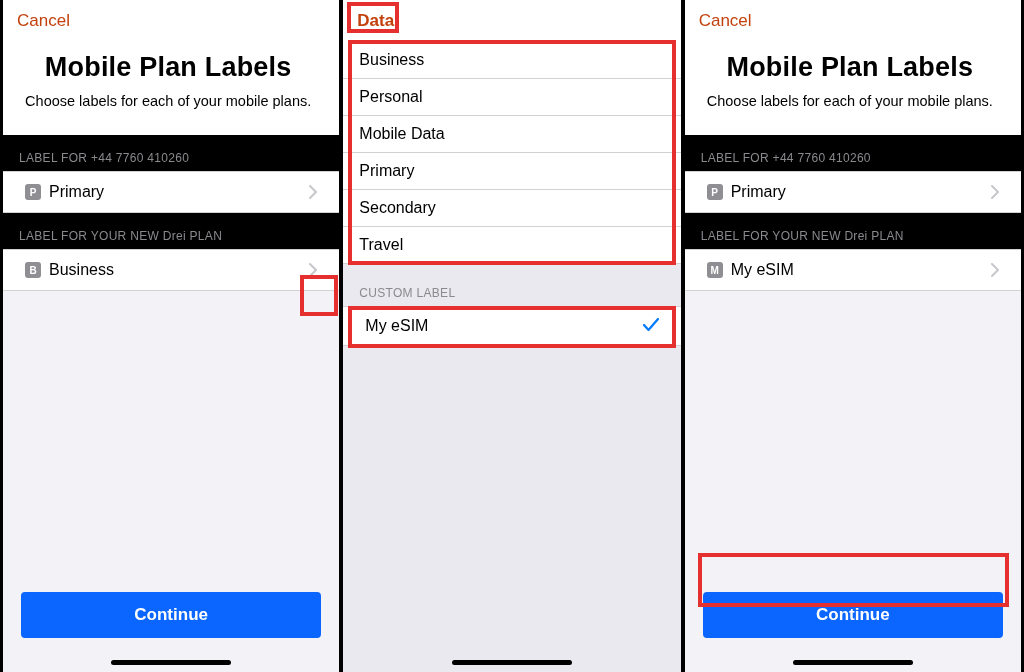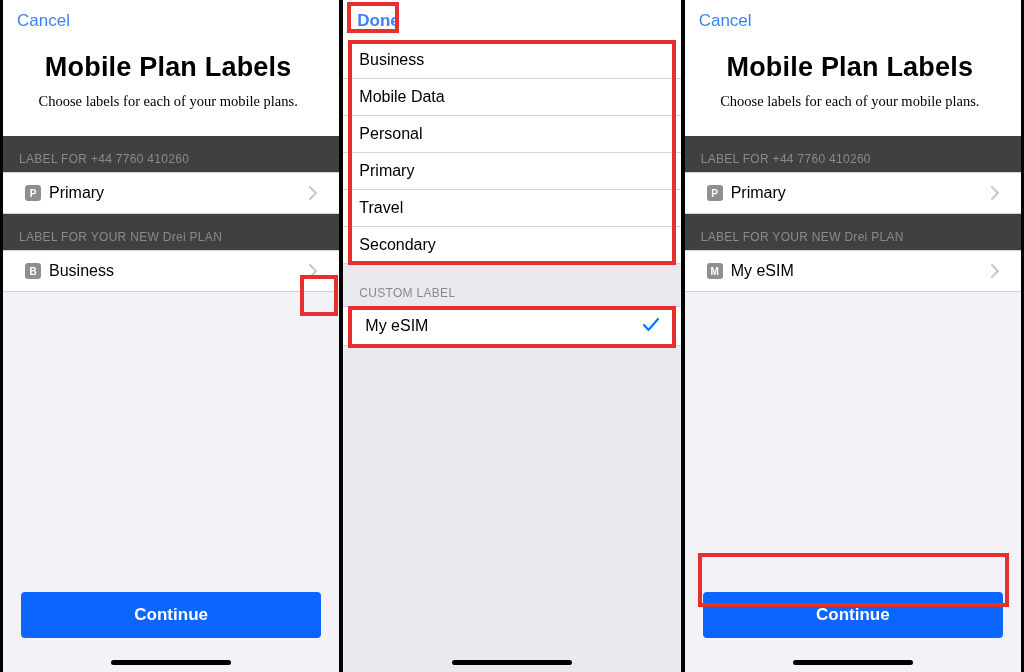--- a/index.html
+++ b/index.html
@@ -30,50 +30,49 @@
 
   
   .navbar {
     height: 42px;
     display: flex;
     align-items: center;
     padding: 0 14px;
     background: #fff;
   }
   .nav-btn {
-    color: #3b82f6;
+    color: #c2410c;
     font-size: 17px;
     cursor: pointer;
   }
 
   
   .hero {
     background: #fff;
     padding: 10px 24px 26px 18px;
     text-align: center;
   }
   .hero h1 {
     font-size: 27px;
     font-weight: 700;
     letter-spacing: .2px;
     margin-bottom: 10px;
   }
   .hero p {
     font-size: 14.5px;
     color: #000;
-    font-family: Liberation Serif, serif;
   }
 
   
   .section-cap {
     font-size: 12px;
     color: #8a8a8e;
     letter-spacing: .3px;
     padding: 16px 16px 6px 16px;
-    background: #404040;
+    background: #000000;
   }
 
   
   .row {
     background: #fff;
     border-top: 0.5px solid #d1d1d6;
     border-bottom: 0.5px solid #d1d1d6;
     height: 42px;
     display: flex;
     align-items: center;
@@ -193,41 +192,41 @@
       <button class="cta">Continue</button>
     </div>
 
     <div class="home-ind"></div>
 
     <div class="hl" style="left:297px; top:275px; width:38px; height:41px;"></div>
   </div>
 
   <div class="phone" style="background:#e9e9ef;">
     <div class="navbar" style="background:#fff">
-      <span class="nav-btn" style="font-weight:600">Done</span>
+      <span class="nav-btn" style="font-weight:600">Data</span>
     </div>
 
     <div class="optlist">
       <div class="row">
           <span class="label">Business</span>
         </div>
       <div class="row">
+          <span class="label">Personal</span>
+        </div>
+      <div class="row">
           <span class="label">Mobile Data</span>
         </div>
       <div class="row">
-          <span class="label">Personal</span>
-        </div>
-      <div class="row">
           <span class="label">Primary</span>
         </div>
       <div class="row">
+          <span class="label">Secondary</span>
+        </div>
+      <div class="row">
           <span class="label">Travel</span>
-        </div>
-      <div class="row">
-          <span class="label">Secondary</span>
         </div>
     </div>
 
     <div class="section-cap" style="background:#e9e9ef;padding-top:22px">CUSTOM LABEL</div>
     <div class="row" style="height:40px">
       <span class="label">My eSIM</span>
       <span class="check">
         <svg width="16" height="14" viewBox="0 0 16 14">
             <path d="M1 7l4.5 5L15 1" fill="none" stroke="#007aff" stroke-width="2.2" stroke-linecap="round" stroke-linejoin="round"></path>
           </svg>

